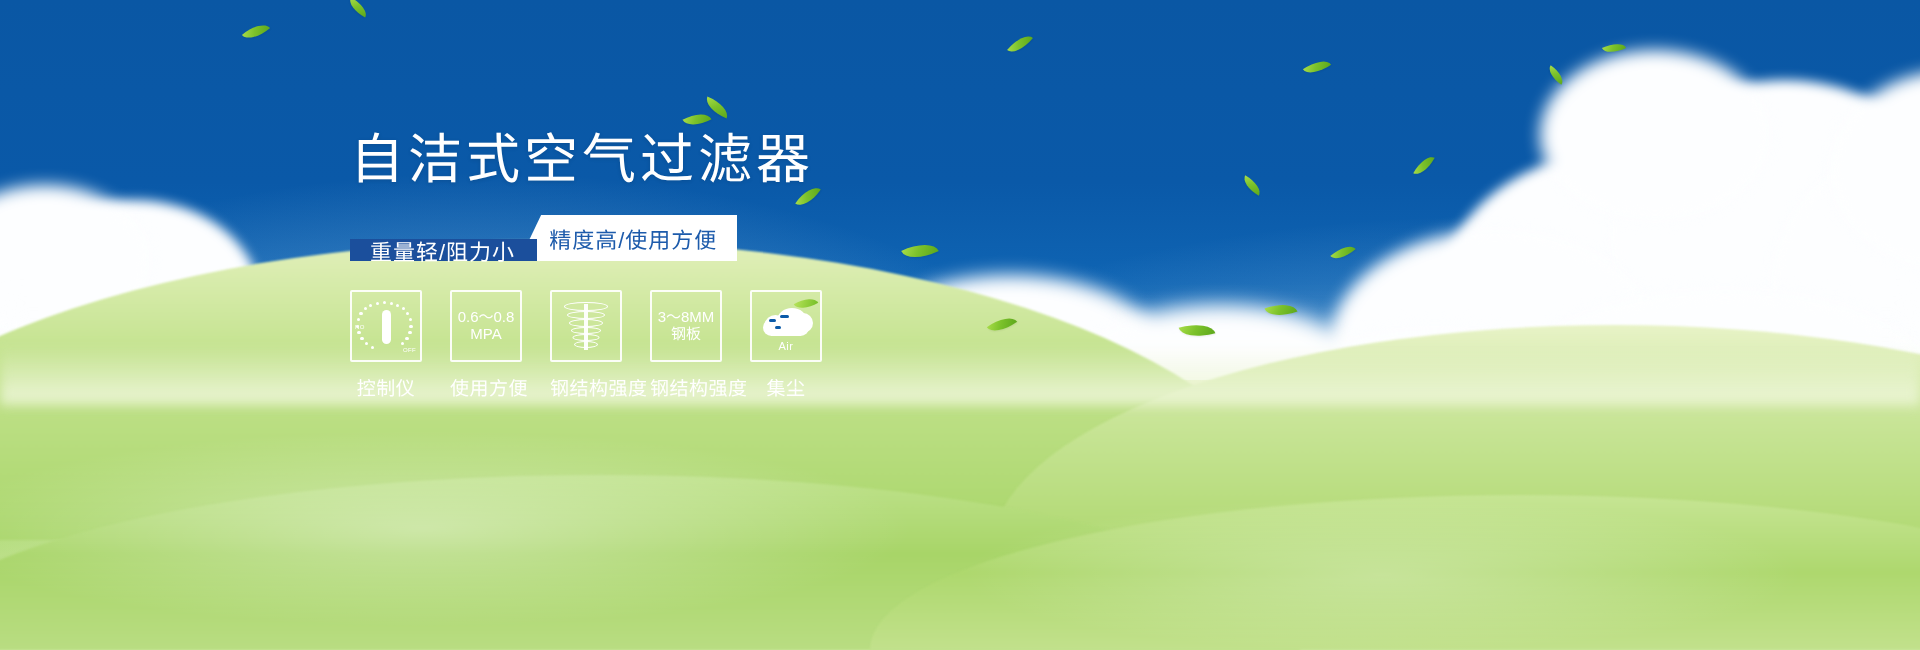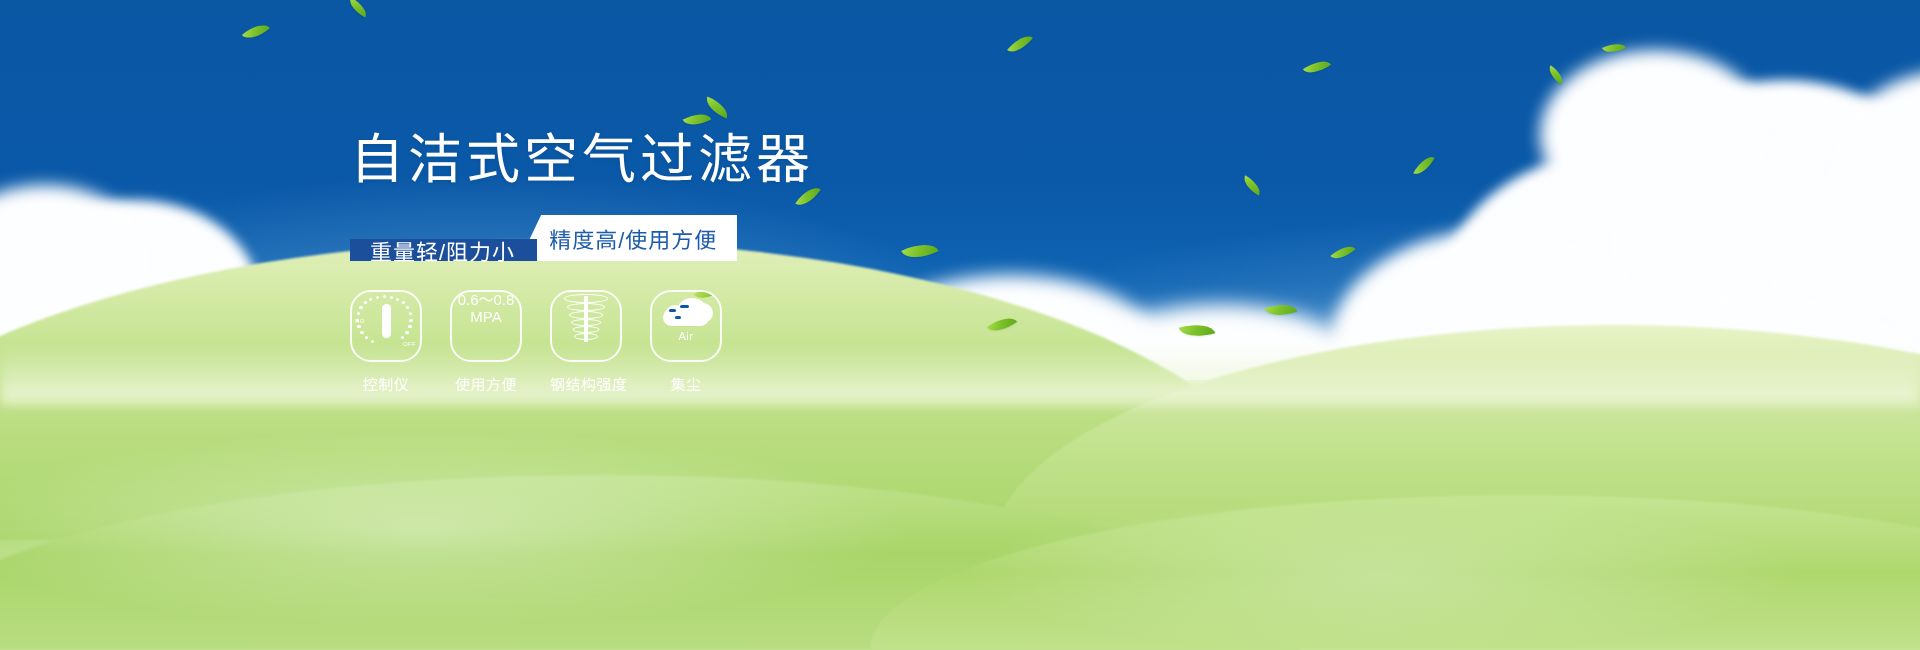--- a/index.html
+++ b/index.html
@@ -166,33 +166,33 @@
 
   .features {
     display:flex;
     gap:28px;
     margin-top:29px;
   }
   .feature { width:72px; text-align:center; }
   .feature-box {
     width:72px; height:72px;
     border:2px solid rgba(255,255,255,.92);
-    border-radius:21px;
-    display:flex; align-items:flex-start; justify-content:center;
+    border-radius:2px;
+    display:flex; align-items:center; justify-content:center;
     position:relative;
     overflow:hidden;
   }
   .feature-text {
     color:#ffffff; font-size:15px; line-height:1.12; letter-spacing:0;
     text-align:center; white-space:pre-line;
   }
   .feature-label {
     margin-top:11px;
     color:#ffffff;
-    font-size:15px;
+    font-size:19px;
     letter-spacing:.5px;
     white-space:nowrap;
   }
 
   
   .dial { position:relative; width:56px; height:56px; }
   .dial .dot { position:absolute; width:3.4px; height:3.4px; background:#fff; border-radius:50%; }
   .dial .needle {
     position:absolute; left:50%; top:12px; margin-left:-4.5px;
     width:9px; height:34px; background:#fff; border-radius:4.5px;
@@ -358,20 +358,27 @@
             <span class="ring" style="top:11px; width:38px; height:8px;"></span>
             <span class="ring" style="top:19px; width:34px; height:8px;"></span>
             <span class="ring" style="top:27px; width:30px; height:7px;"></span>
             <span class="ring" style="top:34px; width:27px; height:7px;"></span>
             <span class="ring" style="top:41px; width:24px; height:7px;"></span>
           </div>
         </div>
         <div class="feature-label">钢结构强度</div>
       </div>
 
+      <div class="feature">
+        <div class="feature-box">
+          <div class="feature-text">3～8MM
+钢板</div>
+        </div>
+        <div class="feature-label">钢结构强度</div>
+      </div>
 
       <div class="feature">
         <div class="feature-box">
           <div class="aircloud">
             <span class="leafbit"></span>
             <span class="puff" style="left:20px; top:6px;  width:30px; height:25px;"></span>
             <span class="puff" style="left:8px;  top:13px; width:21px; height:18px;"></span>
             <span class="puff" style="left:36px; top:11px; width:20px; height:20px;"></span>
             <span class="base"></span>
             <span class="swoosh" style="left:12px; top:17px;"></span>

